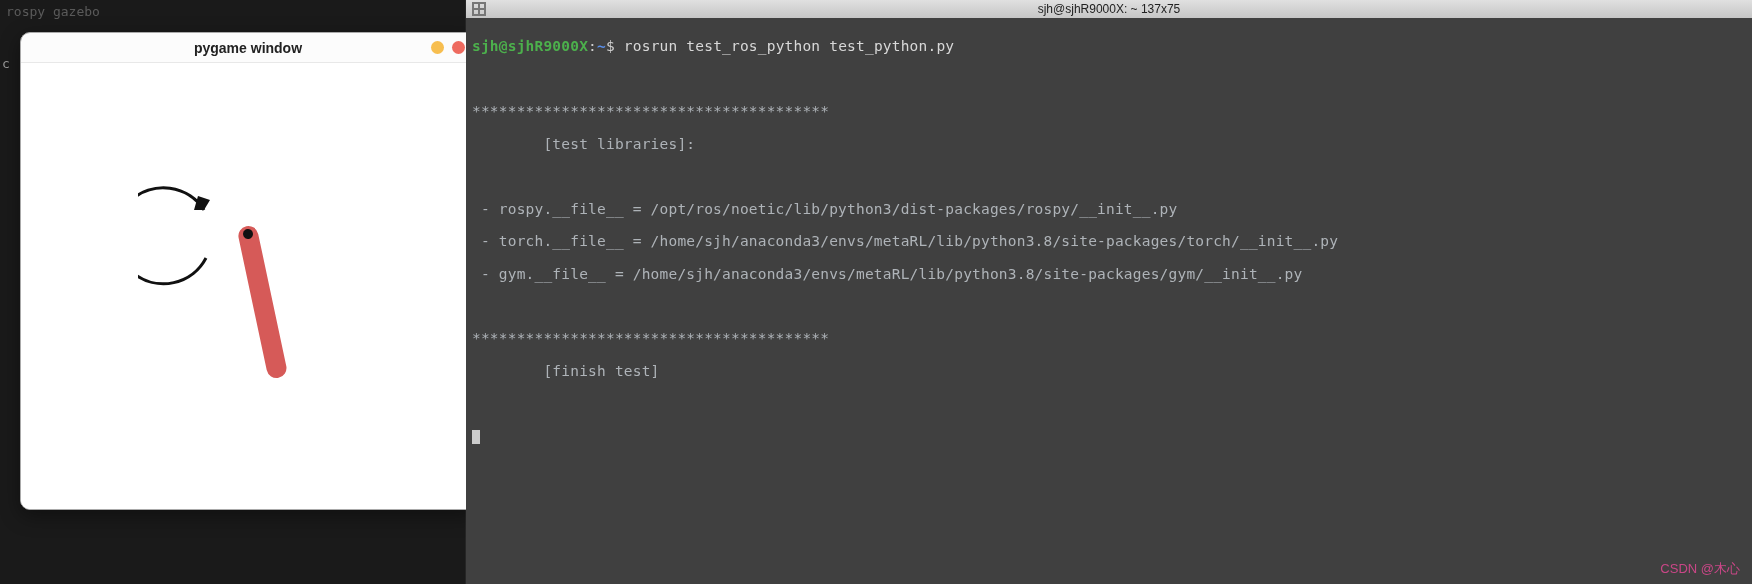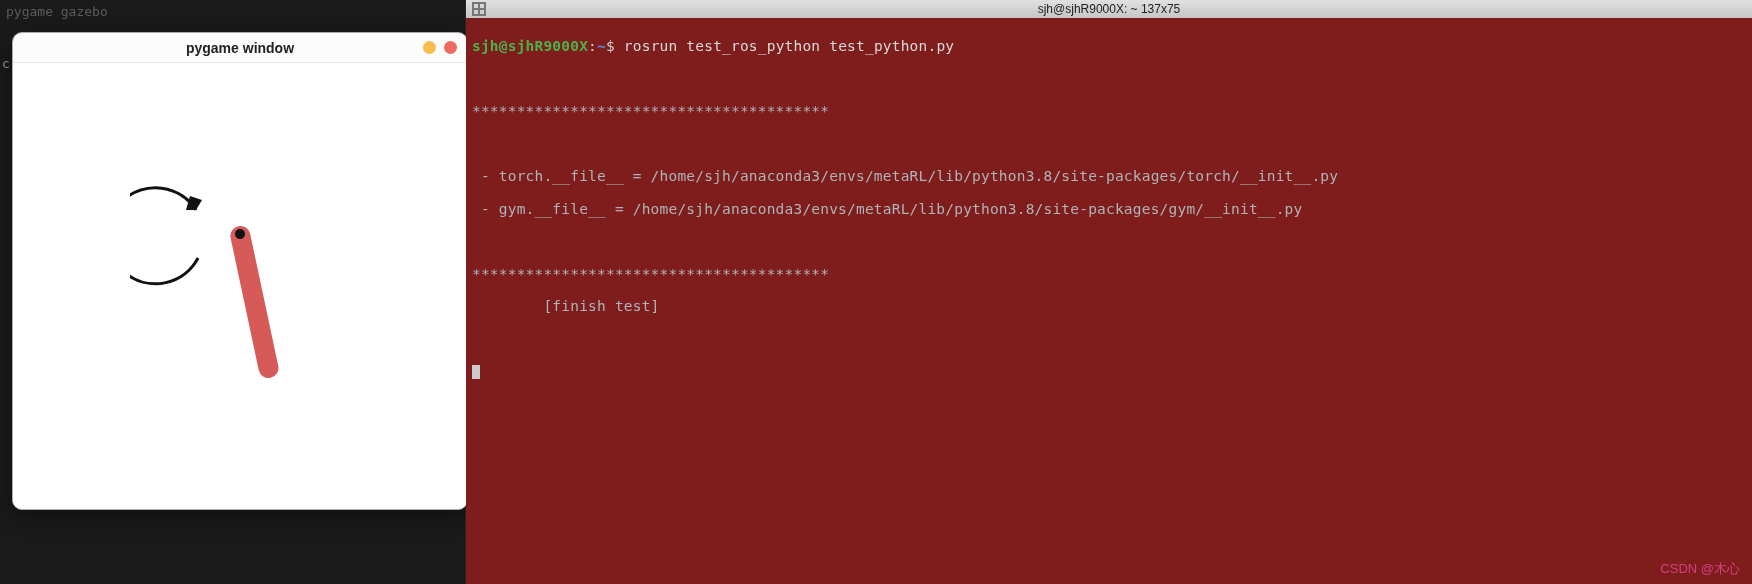--- a/index.html
+++ b/index.html
@@ -20,21 +20,21 @@
       color: #999;
       padding: 4px 6px;
       font-size: 13px;
     }
     .faded-text { opacity: 0.5; }
 
     
     .pygame-window {
       position: absolute;
       top: 32px;
-      left: 12px;
+      left: 20px;
       width: 456px;
       height: 478px;
       background: #fcfcfc;
       border: 1px solid #aaa;
       border-radius: 10px;
       box-shadow: 0 6px 20px rgba(0,0,0,.4);
       overflow: hidden;
     }
     .pygame-titlebar {
       height: 30px;
@@ -74,21 +74,21 @@
       transform: translate(-50%, -50%);
     }
 
     
     .terminal-pane {
       position: absolute;
       top: 0;
       left: 466px;
       right: 0;
       bottom: 0;
-      background: #7f1d1d;
+      background: #404040;
     }
     .terminal-titlebar {
       height: 18px;
       background: linear-gradient(#e0e0e0, #c6c6c6);
       color: #222;
       font-family: "Helvetica Neue", Arial, sans-serif;
       font-size: 12px;
       display: flex;
       align-items: center;
       justify-content: center;
@@ -142,21 +142,21 @@
       left: 2px;
       top: 56px;
       color: #999;
       font-size: 13px;
     }
   </style>
 </head>
 <body>
 
 <div class="desktop-bg">
-  <span class="faded-text">pygame gazebo</span>
+  <span class="faded-text">rospy gazebo</span>
   <span class="col0-char">c</span>
 </div>
 
 <div class="pygame-window">
   <div class="pygame-titlebar">
     <span>pygame window</span>
     <div class="traffic-lights">
       <div class="traffic-btn tb-yellow"></div>
       <div class="traffic-btn tb-red"></div>
     </div>
@@ -182,21 +182,23 @@
         <div></div>
         <div></div>
         <div></div>
     </div>
     <span>sjh@sjhR9000X: ~ 137x75</span>
   </div>
   <div class="terminal-body">
 <div><span class="prompt-user">sjh@sjhR9000X</span><span>:</span><span class="prompt-path">~</span><span>$</span> <span class="cmd">rosrun test_ros_python test_python.py</span></div>
 <div> </div>
 <div class="transferred">****************************************</div>
-<div> </div>
+<div class="transferred">        [test libraries]:</div>
+<div> </div>
+<div class="transferred"> - rospy.__file__ = /opt/ros/noetic/lib/python3/dist-packages/rospy/__init__.py</div>
 <div class="transferred"> - torch.__file__ = /home/sjh/anaconda3/envs/metaRL/lib/python3.8/site-packages/torch/__init__.py</div>
 <div class="transferred"> - gym.__file__ = /home/sjh/anaconda3/envs/metaRL/lib/python3.8/site-packages/gym/__init__.py</div>
 <div> </div>
 <div class="transferred">****************************************</div>
 <div class="transferred">        [finish test]</div>
 <div> </div>
 <div><span class="cursor-block"></span></div>
   </div>
 </div>
 

